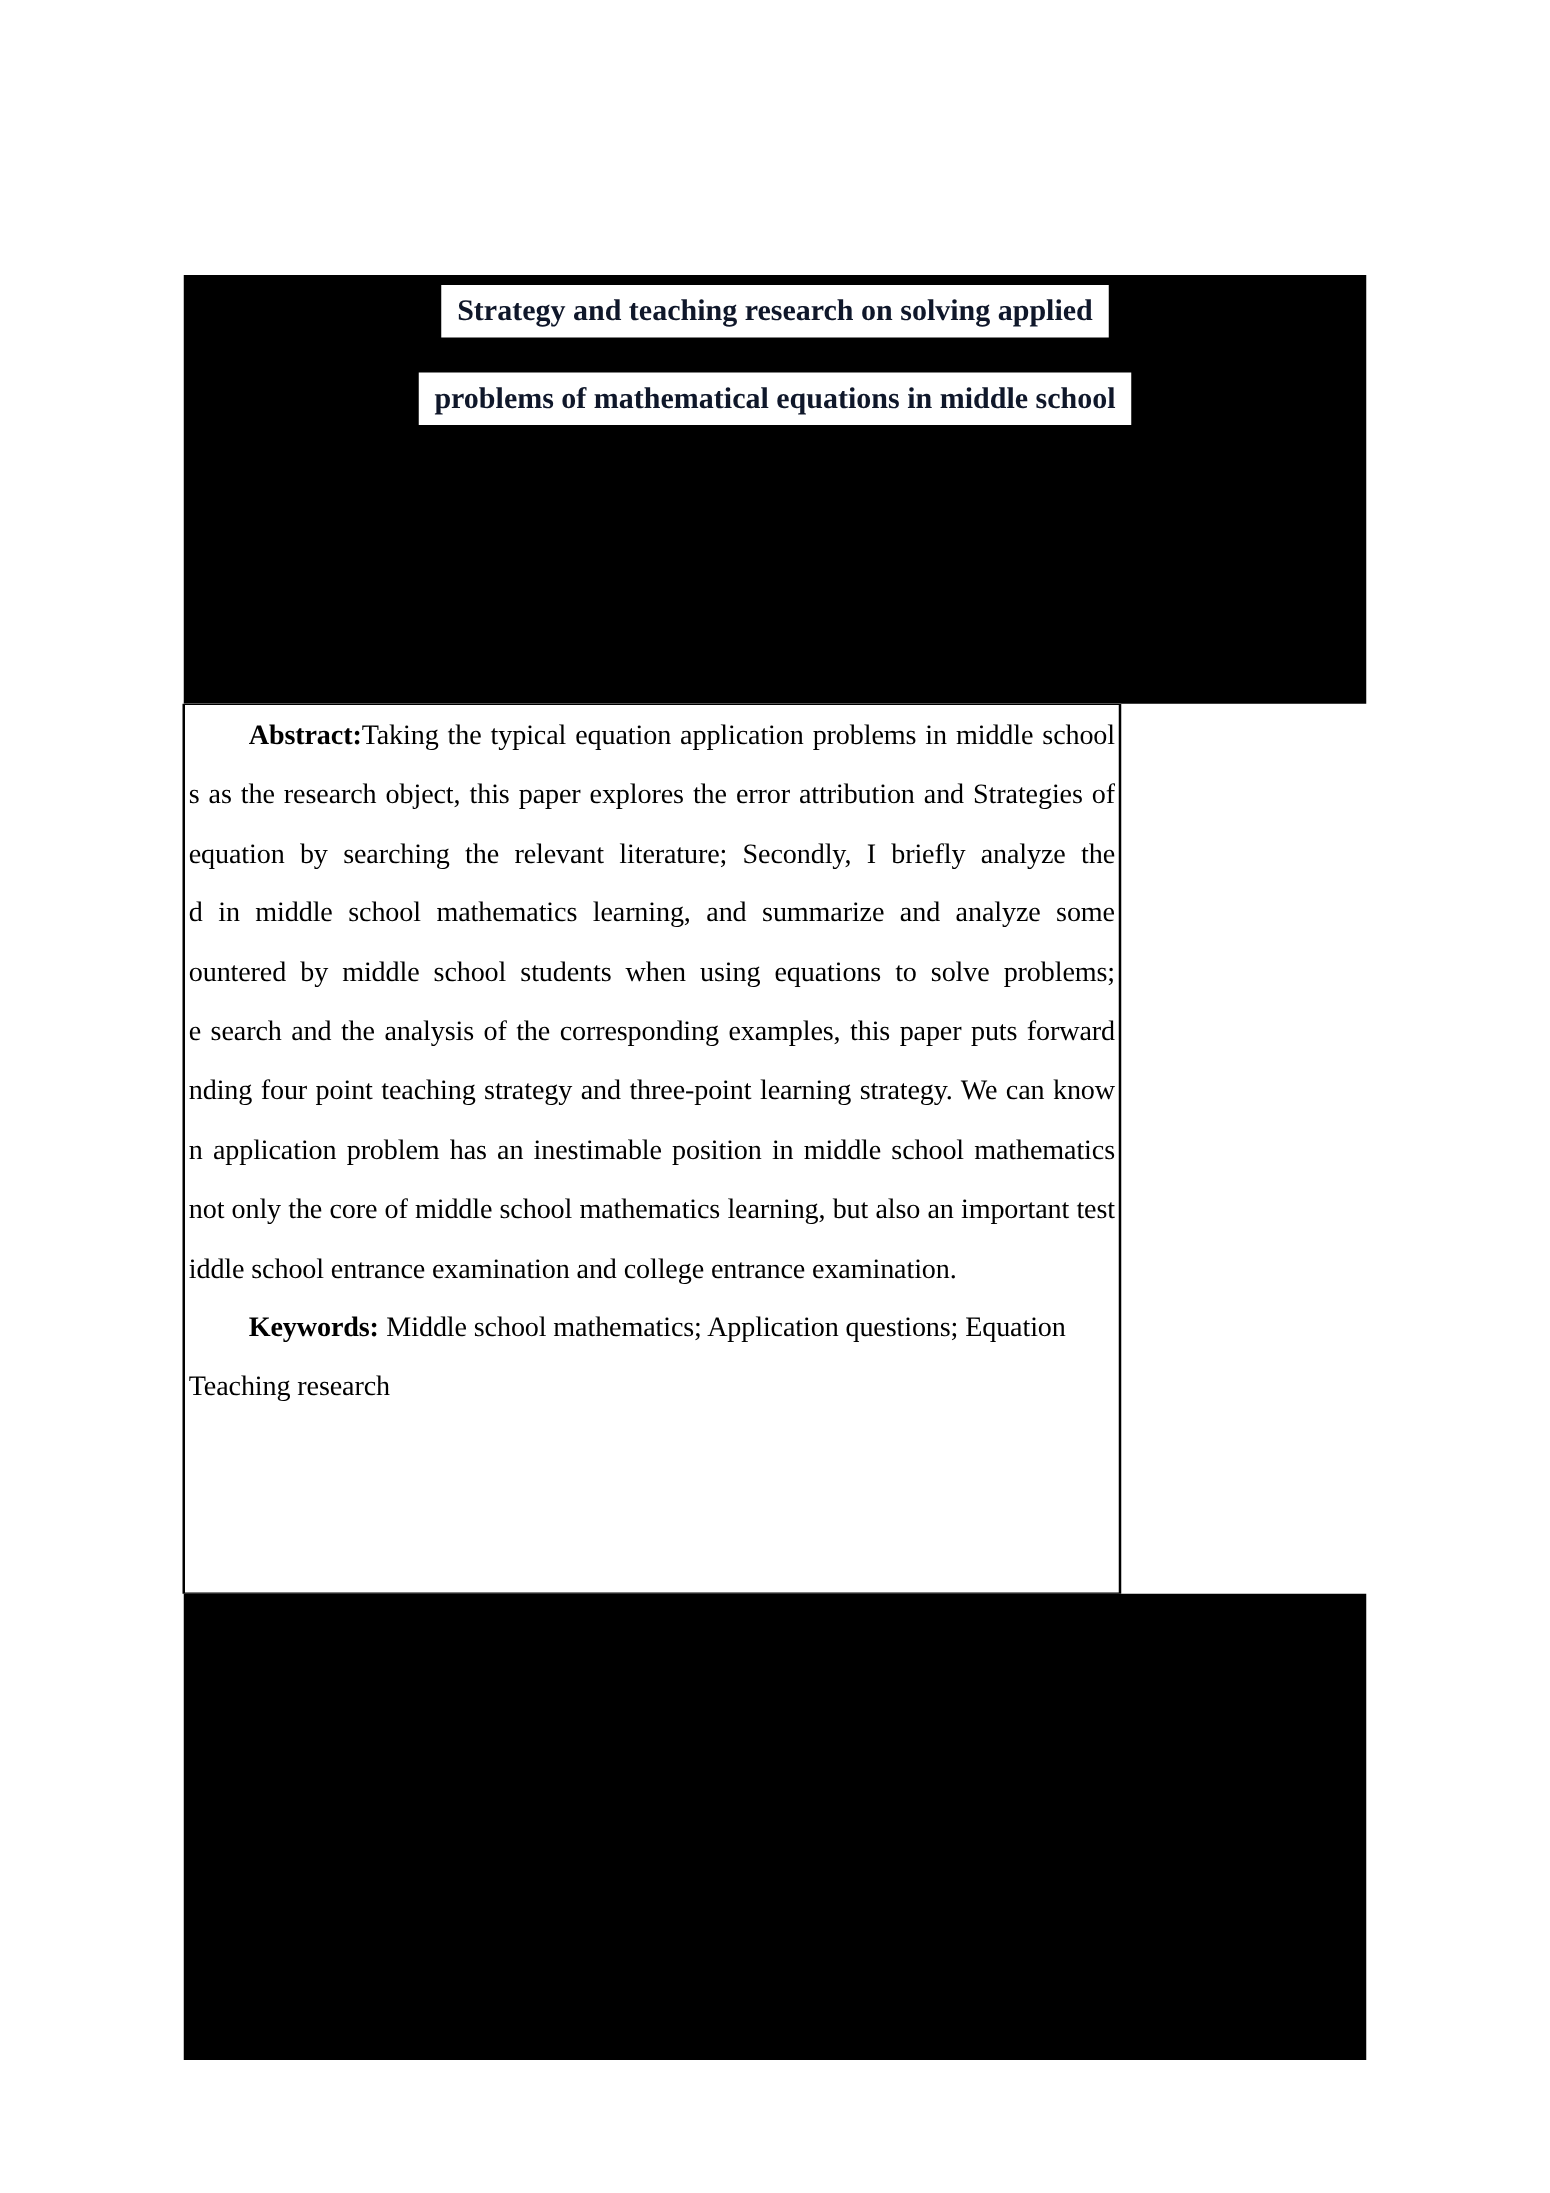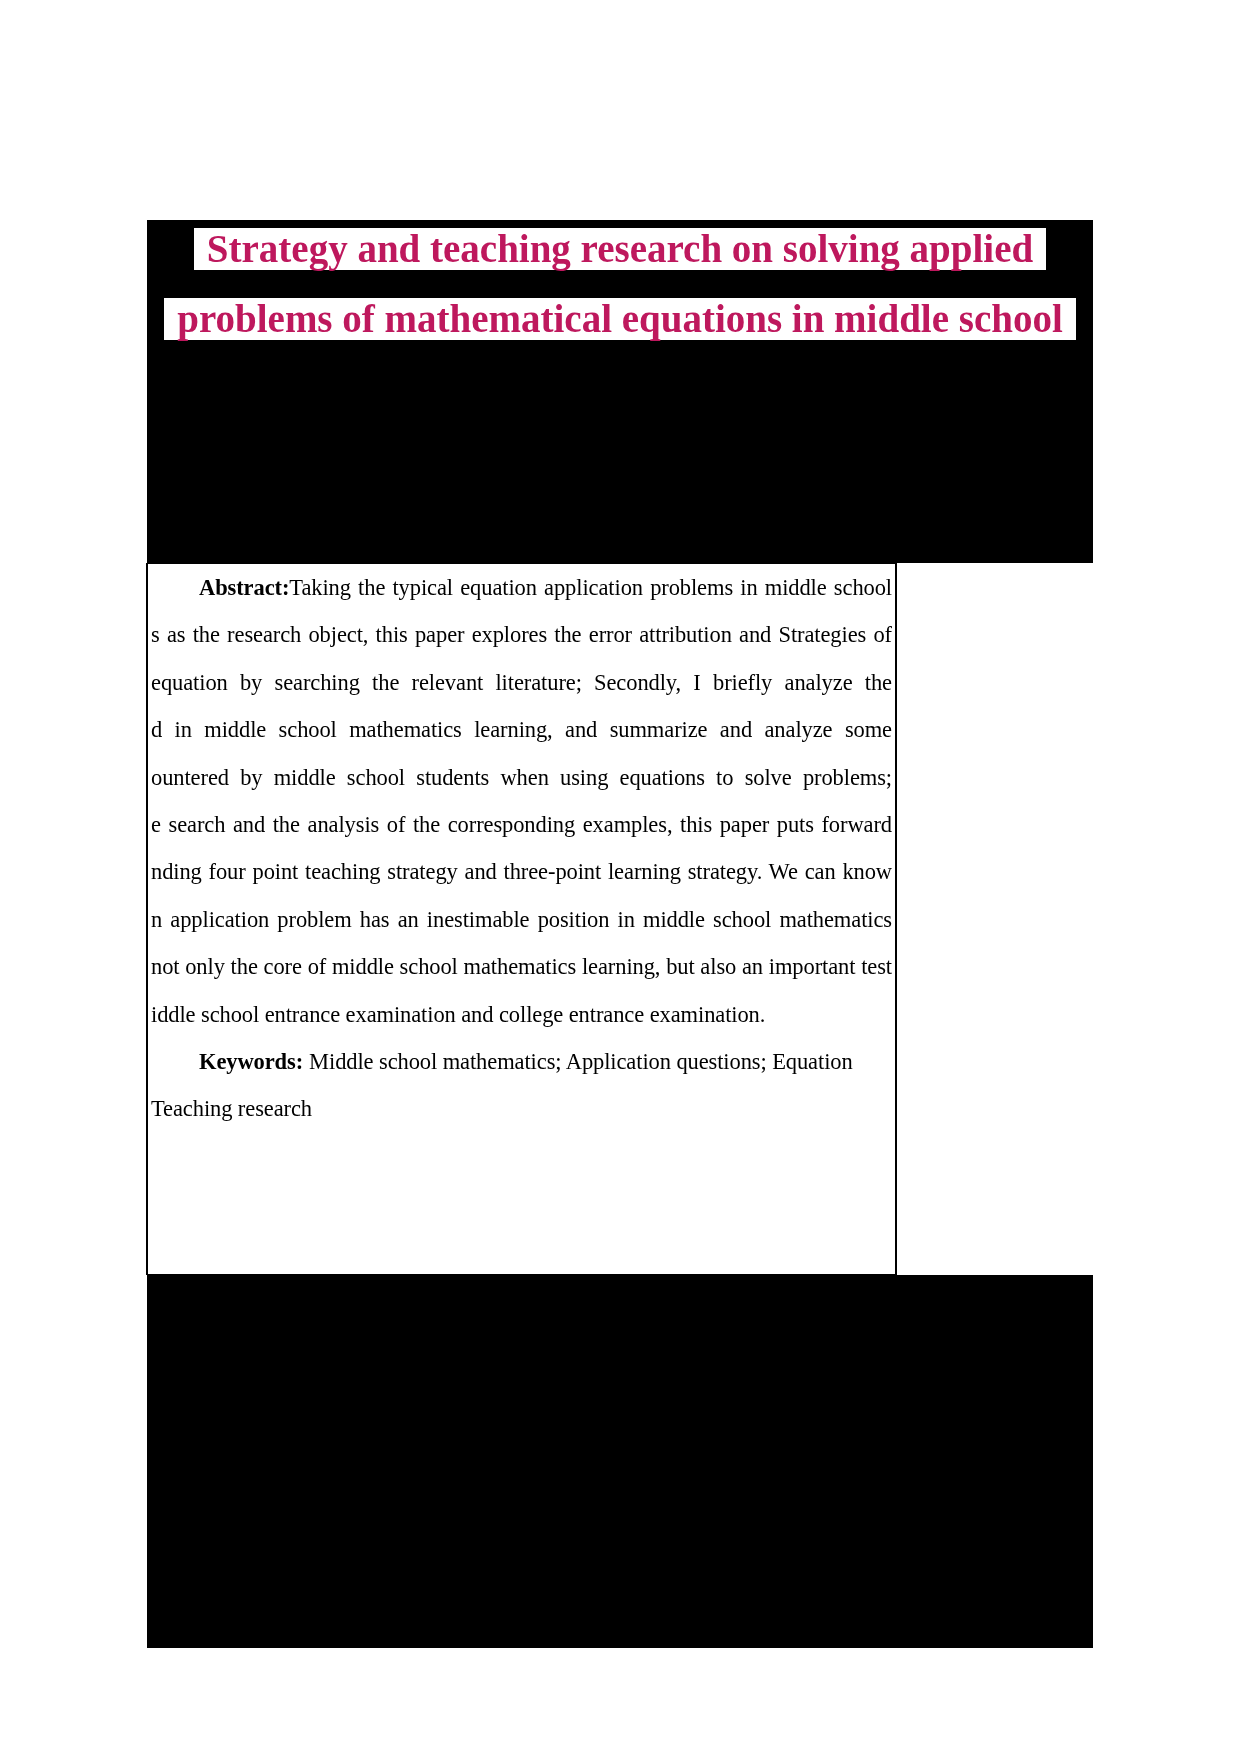--- a/index.html
+++ b/index.html
@@ -20,23 +20,23 @@
     top: 220px;
     width: 946px;
     height: 343px;
     background: #000000;
     text-align: center;
   }
   .title-line { text-align: center; }
   .title-line .strip {
     display: inline-block;
     background: #ffffff;
-    color: #be185d;
+    color: #0f172a;
     font-weight: bold;
-    font-size: 39px;
+    font-size: 24px;
     line-height: 40px;
     padding: 1px 13px;
     white-space: nowrap;
   }
   .title-line1 { margin-top: 8px; }
   .title-line2 { margin-top: 28px; }
 
   
   .abstract-box {
     position: absolute;

